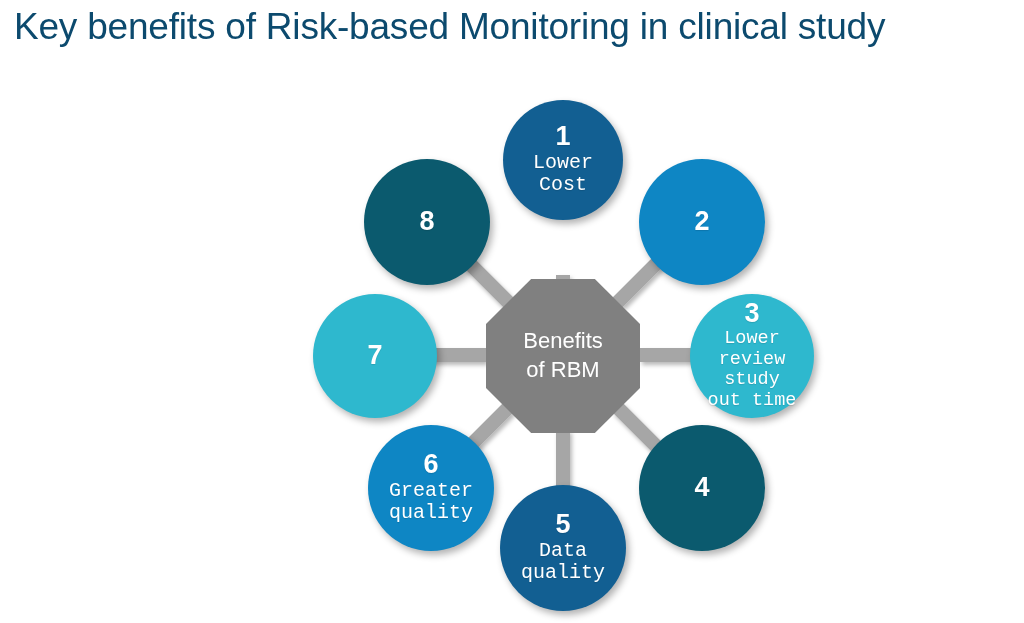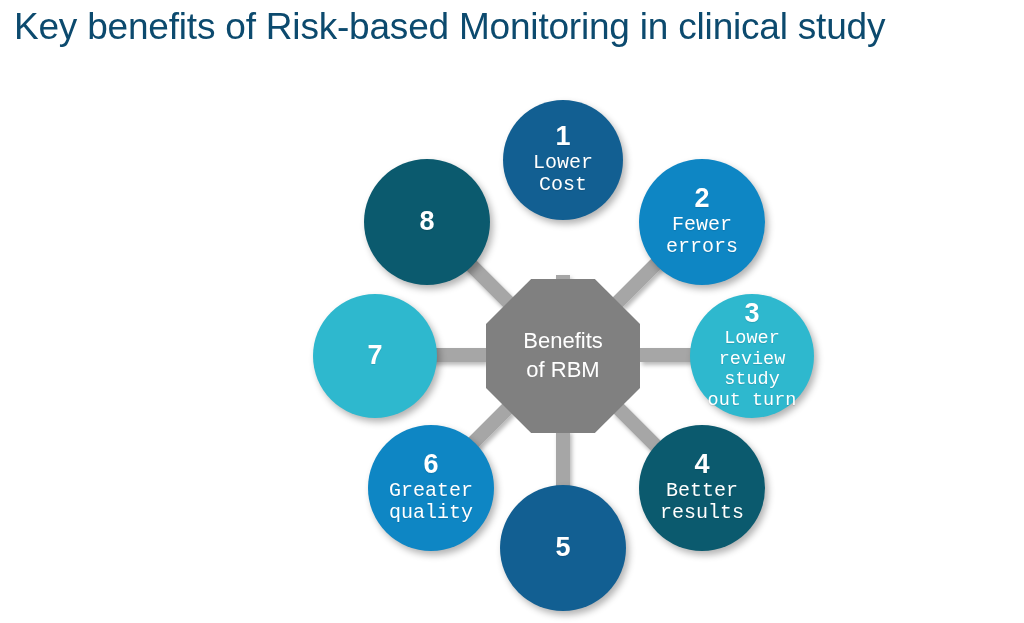--- a/index.html
+++ b/index.html
@@ -125,45 +125,41 @@
 
     <div class="num">1</div>
     <div class="lbl">
       <div>Lower</div>
       <div>Cost</div>
     </div>
   </div>
 
   <div class="node" style="left:639px; top:99px; width:126px; height:126px; background:#0E86C4;">
     <div class="num">2</div>
-    <div class="lbl">
-      <div>Fewer</div>
-      <div>errors</div>
-    </div>
   </div>
 
   <div class="node small-lbl" style="left:690px; top:234px; width:124px; height:124px; background:#2EB8CE;">
     <div class="num">3</div>
     <div class="lbl">
       <div>Lower</div>
       <div>review study</div>
-      <div>out turn</div>
+      <div>out time</div>
     </div>
   </div>
 
   <div class="node" style="left:639px; top:365px; width:126px; height:126px; background:#0B5A6E;">
     <div class="num">4</div>
-    <div class="lbl">
-      <div>Better</div>
-      <div>results</div>
-    </div>
   </div>
 
   <div class="node" style="left:500px; top:425px; width:126px; height:126px; background:#125F92;">
     <div class="num">5</div>
+    <div class="lbl">
+      <div>Data</div>
+      <div>quality</div>
+    </div>
   </div>
 
   <div class="node" style="left:368px; top:365px; width:126px; height:126px; background:#0E86C4;">
     <div class="num">6</div>
     <div class="lbl">
       <div>Greater</div>
       <div>quality</div>
     </div>
   </div>
 

